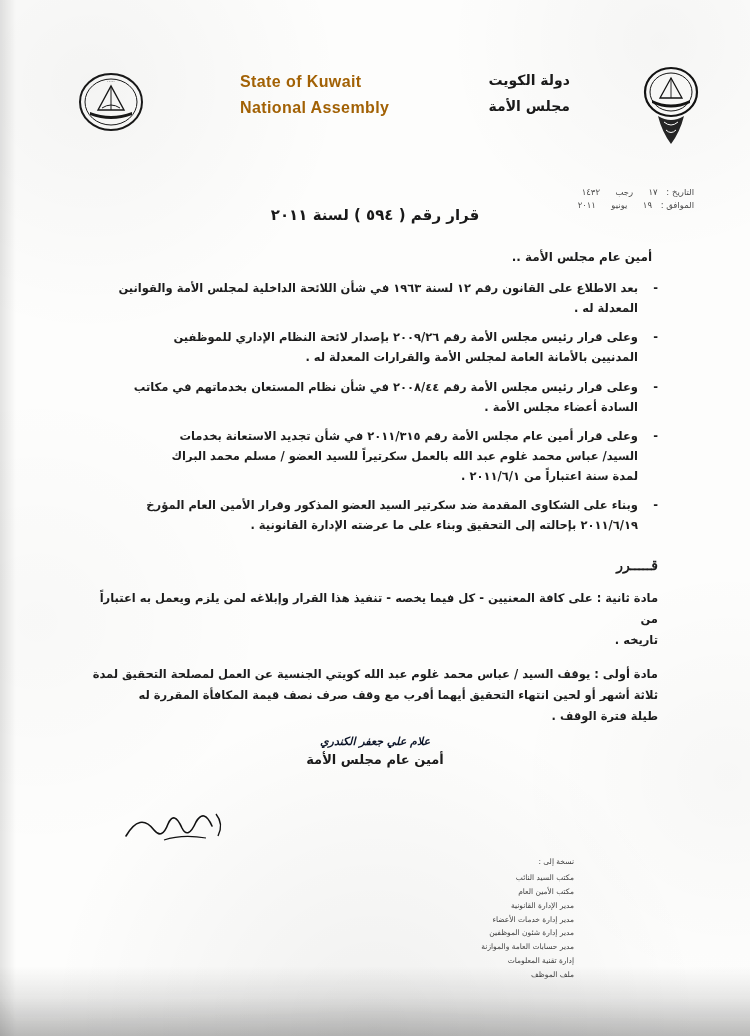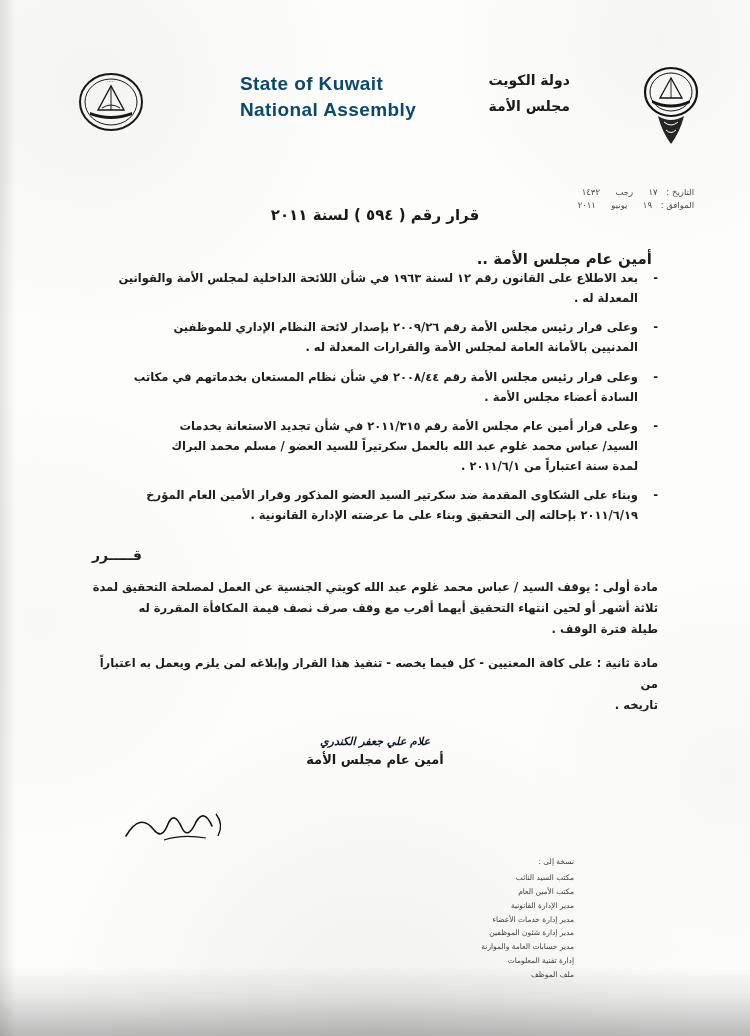--- a/index.html
+++ b/index.html
@@ -68,22 +68,22 @@
   .title-block {
     position: absolute;
     left: 180px;
     top: 12px;
     width: 330px;
     text-align: left;
   }
   .title-en {
     font-family: "Liberation Sans", sans-serif;
     font-weight: bold;
-    font-size: 19px;
-    color: #0c4a6e;
+    font-size: 16px;
+    color: #a16207;
     letter-spacing: 0.4px;
     line-height: 1.45;
   }
   .title-ar {
     position: absolute;
     right: 0;
     top: 0;
     font-family: "DejaVu Sans", sans-serif;
     font-weight: bold;
     font-size: 14px;
@@ -127,22 +127,23 @@
   .body-wrap {
     position: absolute;
     top: 250px;
     left: 92px;
     right: 92px;
     direction: rtl;
     text-align: right;
     color: #1f1f1f;
   }
   .addressee {
-    font-size: 15px;
-    font-weight: bold;
+    font-size: 12px;
+    font-weight: bold;
+    margin-bottom: 14px;
     text-align: right;
     padding-right: 6px;
   }
   .clause {
     display: flex;
     font-size: 11.5px;
     line-height: 1.75;
     margin-bottom: 9px;
     font-weight: bold;
   }
@@ -150,24 +151,25 @@
     width: 16px;
     flex: 0 0 16px;
     text-align: right;
     padding-left: 4px;
   }
   .clause .txt { flex: 1 1 auto; }
   .clause .txt .ln { display: block; }
 
   .resolved {
     margin: 22px 0 14px 0;
-    text-align: left;
+    text-align: right;
     font-size: 14px;
     font-weight: bold;
     letter-spacing: 1px;
+    font-family: Liberation Serif, serif;
   }
   .article {
     font-size: 11.5px;
     line-height: 1.8;
     font-weight: bold;
     margin-bottom: 14px;
   }
   .article .ln { display: block; }
 
   
@@ -326,28 +328,28 @@
         <span class="dash">-</span>
         <span class="txt">
           <span class="ln">وبناء على الشكاوى المقدمة ضد سكرتير السيد العضو المذكور وقرار الأمين العام المؤرخ</span>
           <span class="ln">٢٠١١/٦/١٩ بإحالته إلى التحقيق وبناء على ما عرضته الإدارة القانونية .</span>
         </span>
       </div>
 
       <div class="resolved">قـــــرر</div>
 
       <div class="article">
+        <span class="ln">مادة ثانية : على كافة المعنيين - كل فيما يخصه - تنفيذ هذا القرار وإبلاغه لمن يلزم ويعمل به اعتباراً من</span>
+        <span class="ln">تاريخه .</span>
+      </div>
+
+      <div class="article">
         <span class="ln">مادة أولى : يوقف السيد / عباس محمد غلوم عبد الله كويتي الجنسية عن العمل لمصلحة التحقيق لمدة</span>
         <span class="ln">ثلاثة أشهر أو لحين انتهاء التحقيق أيهما أقرب مع وقف صرف نصف قيمة المكافأة المقررة له</span>
         <span class="ln">طيلة فترة الوقف .</span>
-      </div>
-
-      <div class="article">
-        <span class="ln">مادة ثانية : على كافة المعنيين - كل فيما يخصه - تنفيذ هذا القرار وإبلاغه لمن يلزم ويعمل به اعتباراً من</span>
-        <span class="ln">تاريخه .</span>
       </div>
     </div>
 
     <div class="signature">
       <div class="sig-name">علام علي جعفر الكندري</div>
       <div class="sig-title">أمين عام مجلس الأمة</div>
     </div>
 
     <div class="sig-mark">
       <svg viewBox="0 0 120 40" width="120" height="40">

